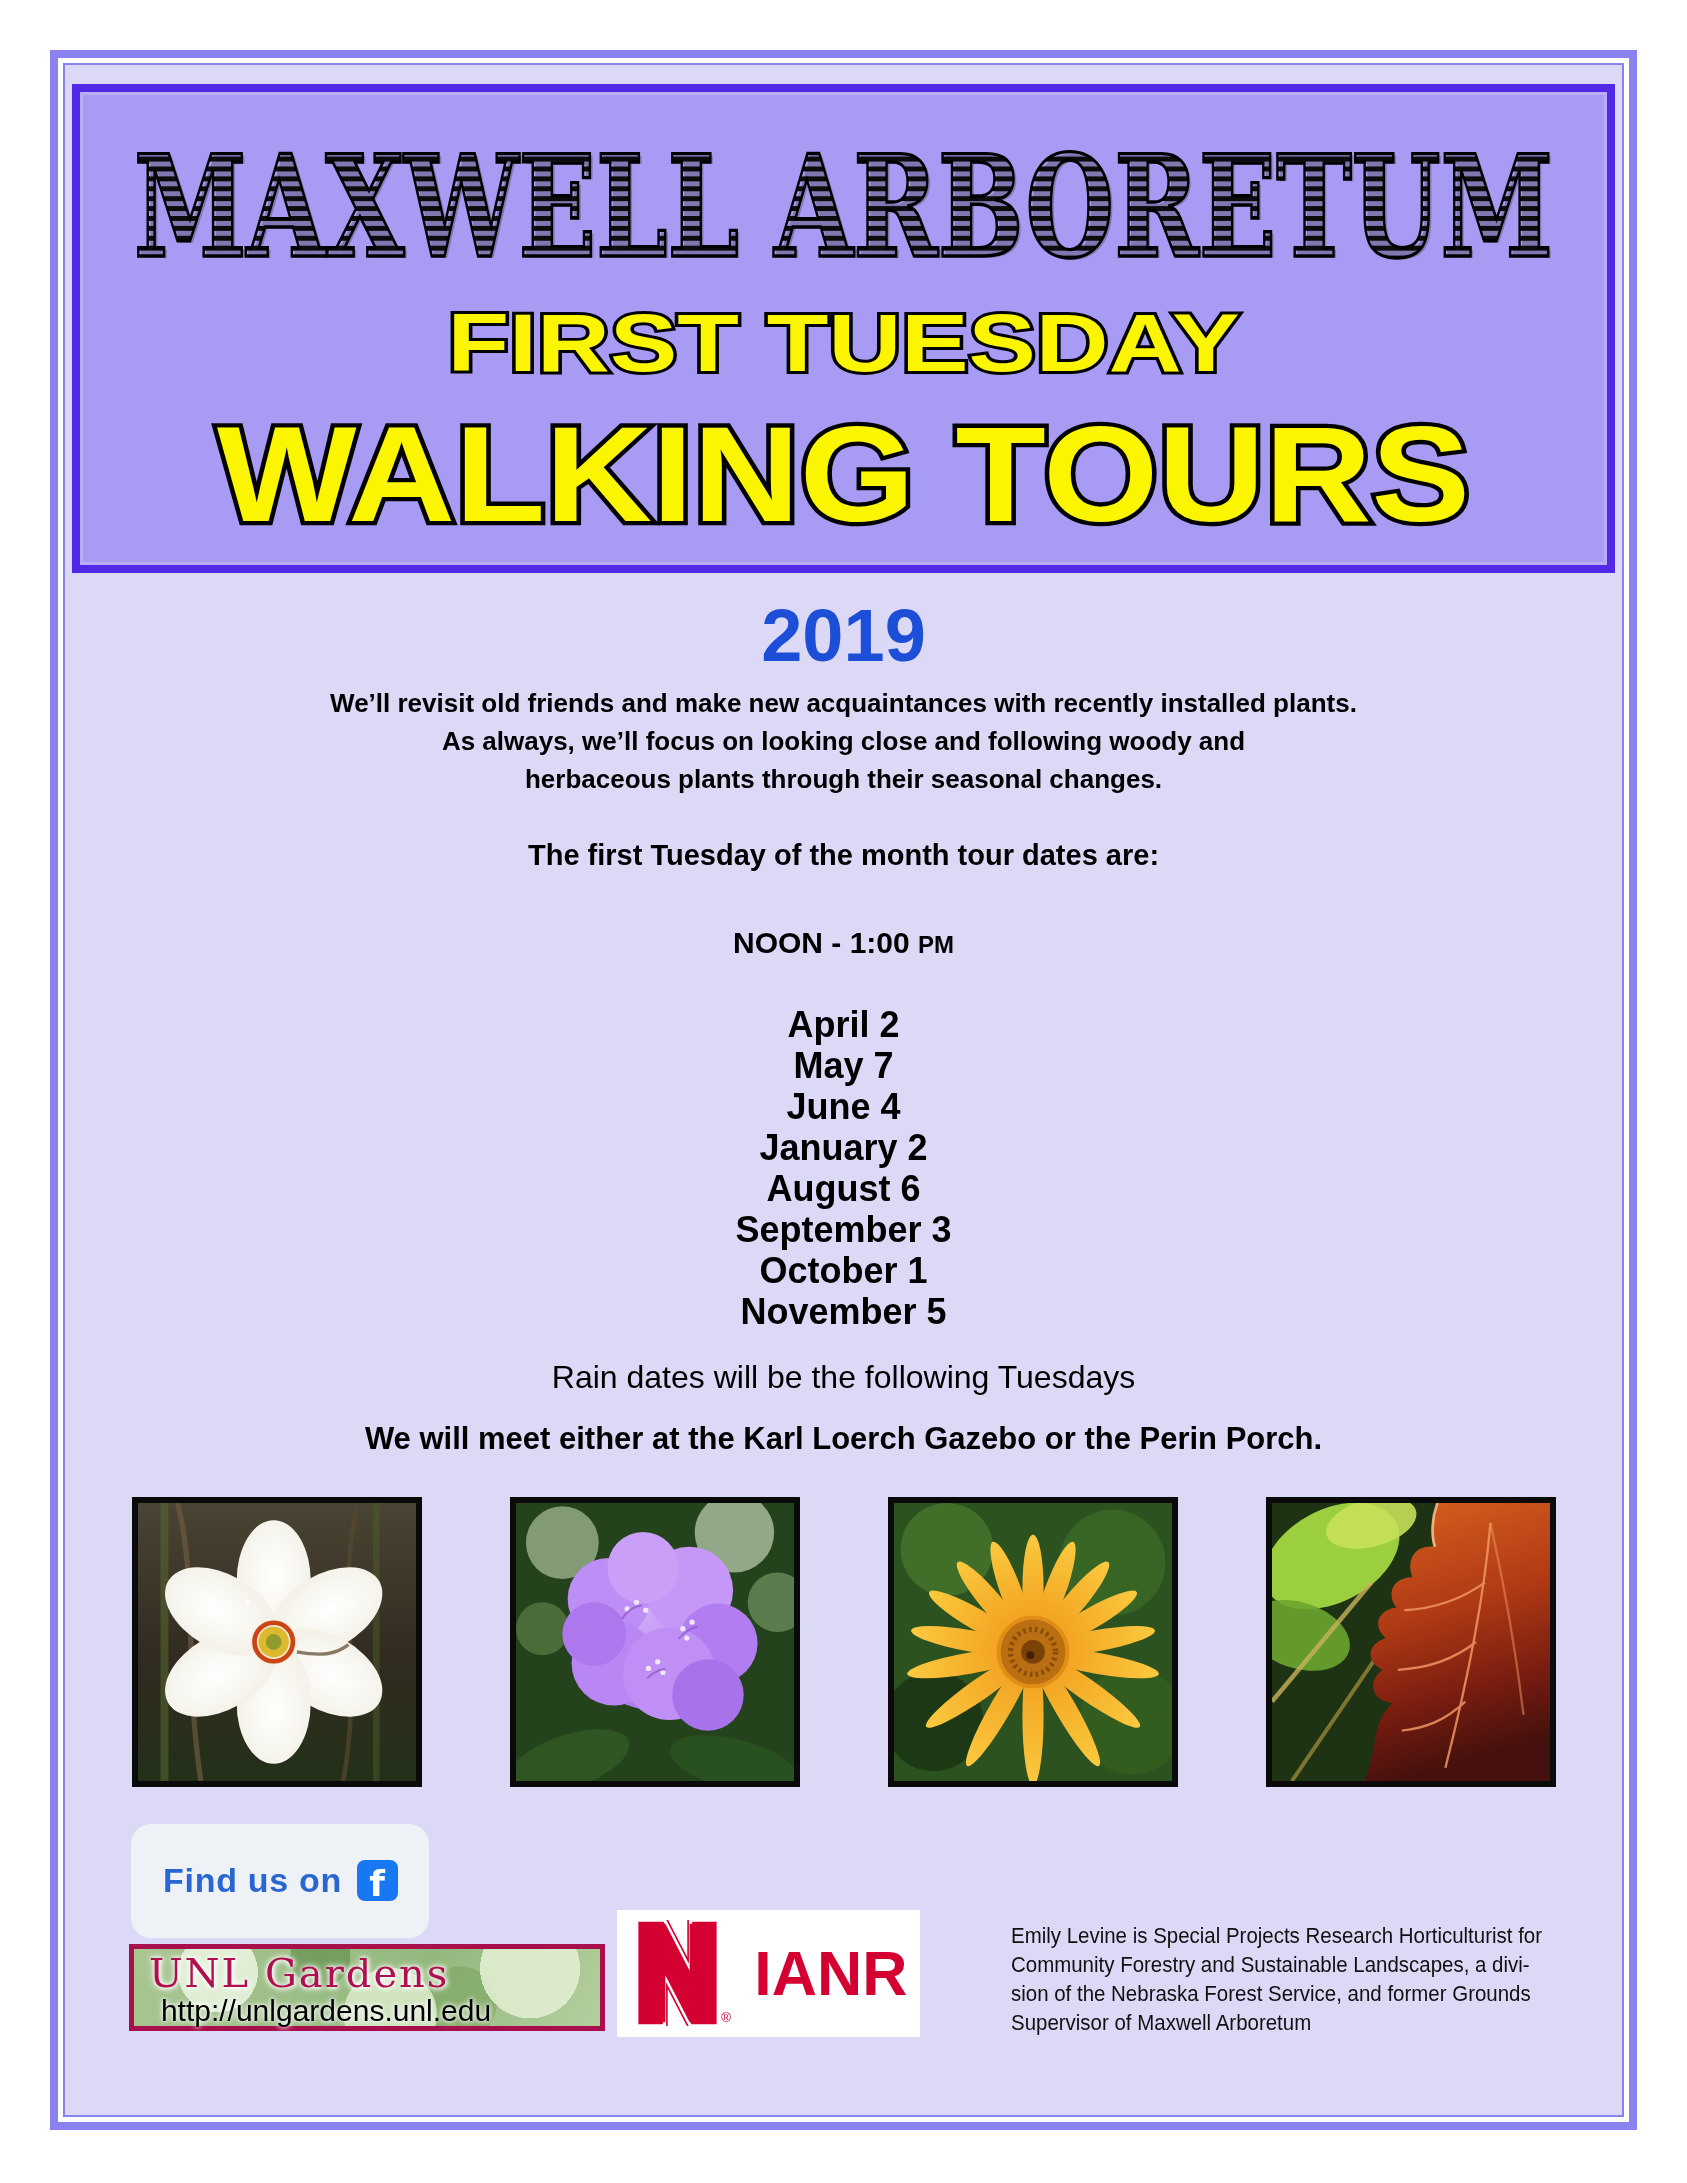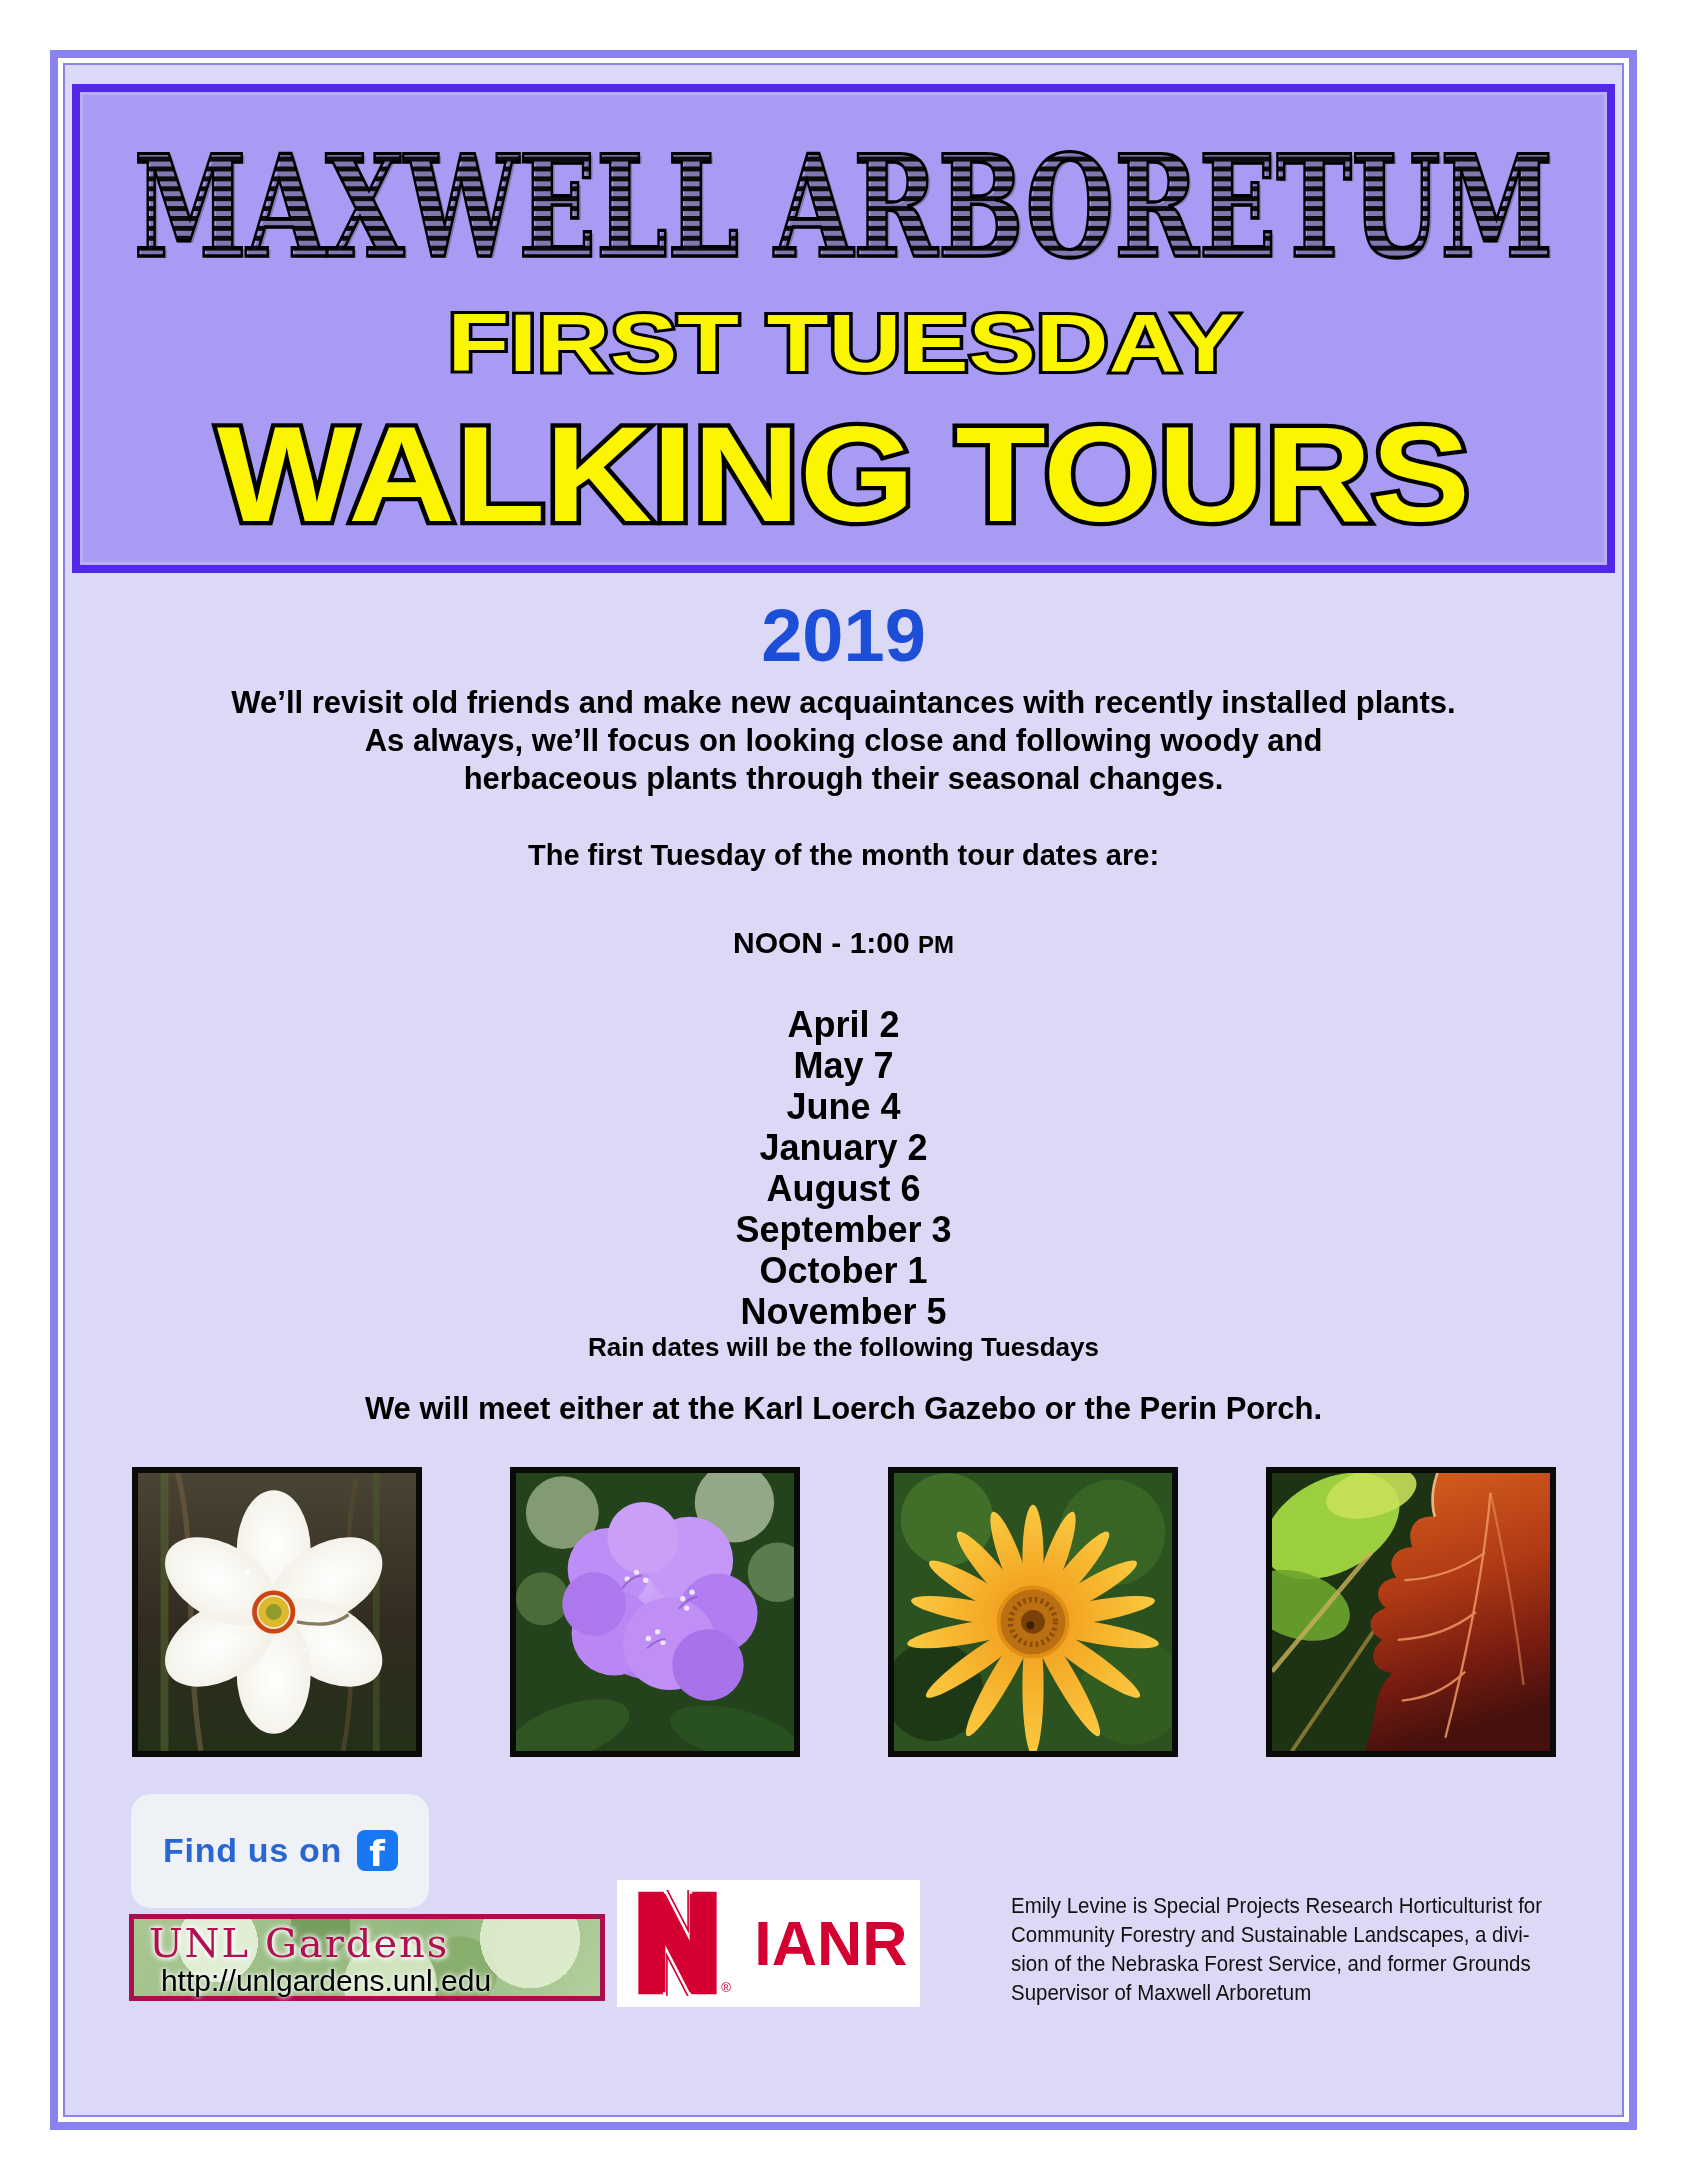--- a/index.html
+++ b/index.html
@@ -25,27 +25,27 @@
   }
   .header-box-inner {
     border: 3.3px solid #b9aef6; background: #a89bf3;
     padding: 22.5px 13.2px 17px 13.2px;
   }
   .header-box-inner svg { display: block; margin: 0 auto; }
   .t-maxwell { font-family: "DejaVu Serif", serif; font-weight: bold; }
   .t-yellow  { font-family: "Liberation Sans", sans-serif; font-weight: bold; }
   
   .year { margin-top: 26.5px; font-size: 74px; line-height: 1; font-weight: bold; color: #1d4ed8; }
-  .intro { margin-top: 10.6px; font-size: 31px; line-height: 38px; font-weight: bold; color: #000; }
+  .intro { margin-top: 10.6px; font-size: 26px; line-height: 38px; font-weight: bold; color: #000; }
   .tour-heading { margin-top: 41px; font-size: 29px; line-height: 33px; font-weight: bold; }
   .noon { margin-top: 54px; font-size: 30px; line-height: 34px; font-weight: bold; }
   .noon .pm { font-size: 24px; }
   .dates { margin-top: 42px; }
   .dates div { font-size: 36px; line-height: 41px; font-weight: bold; }
-  .rain-note { font-size: 26px; line-height: 30px; font-weight: bold; }
+  .rain-note { margin-top: 30px; font-size: 32px; line-height: 30px; font-weight: normal; }
   .meet-note { margin-top: 29px; font-size: 31px; line-height: 36px; font-weight: bold; }
   
   .photo-row {
     margin-top: 40px;
     display: flex; justify-content: center; gap: 88px;
   }
   .photo {
     width: 290px; height: 290px; border: 6.6px solid #0a0a0a; background: #222;
   }
   .photo svg { display: block; width: 100%; height: 100%; }

